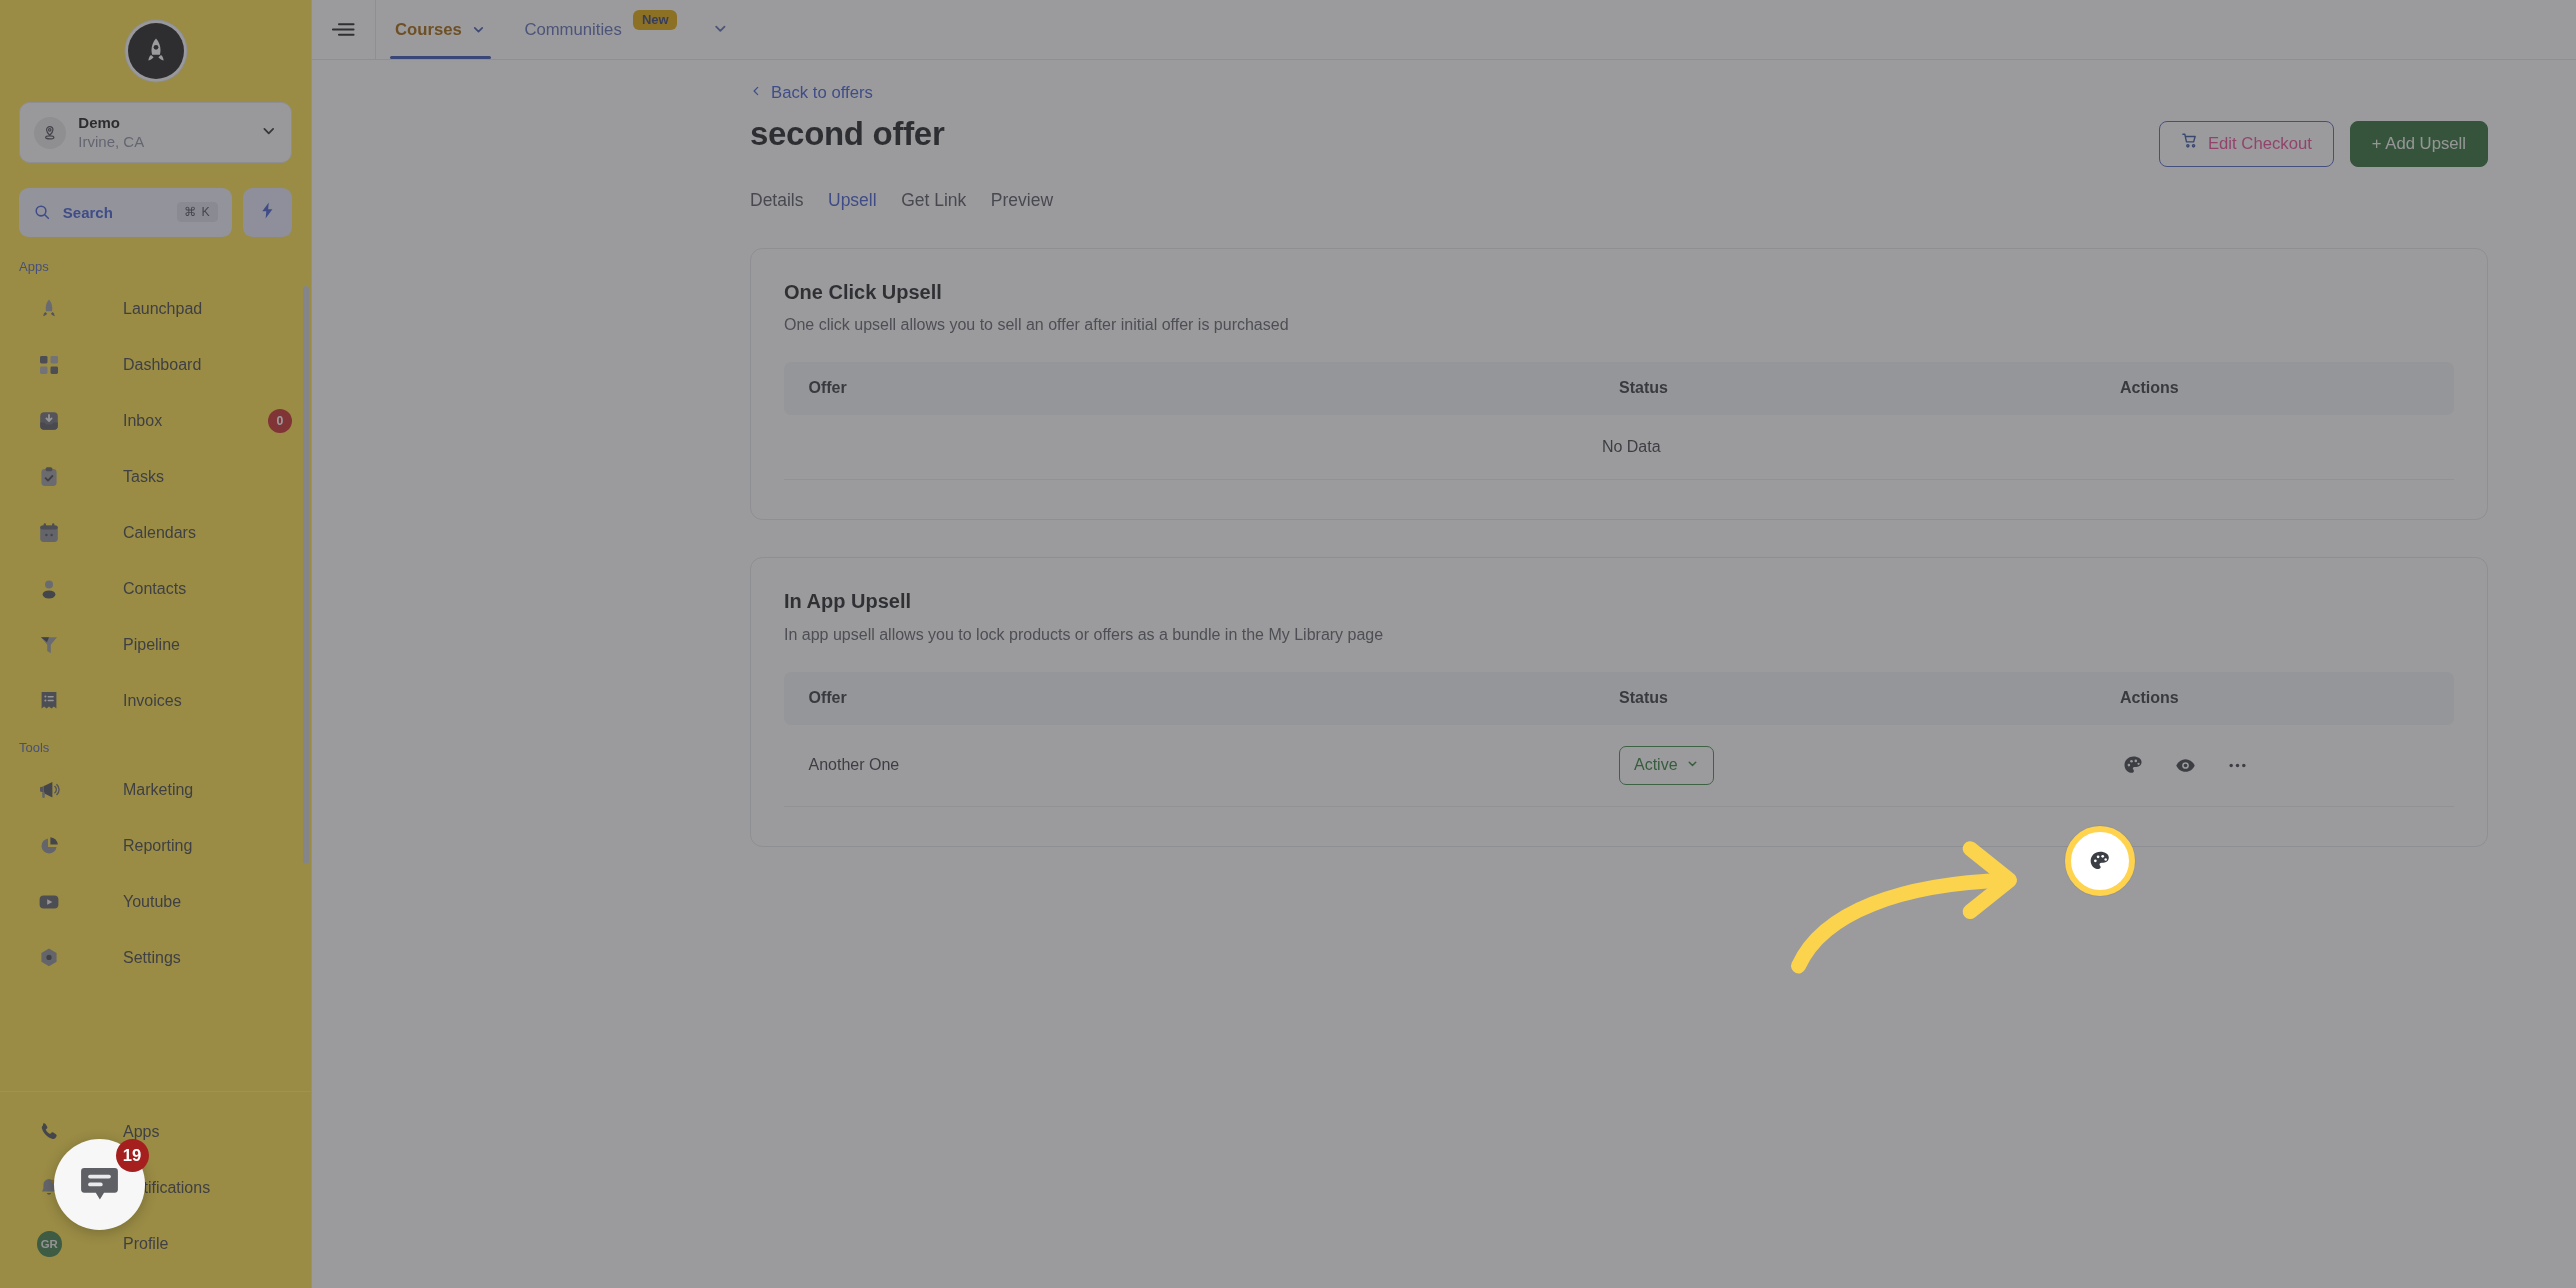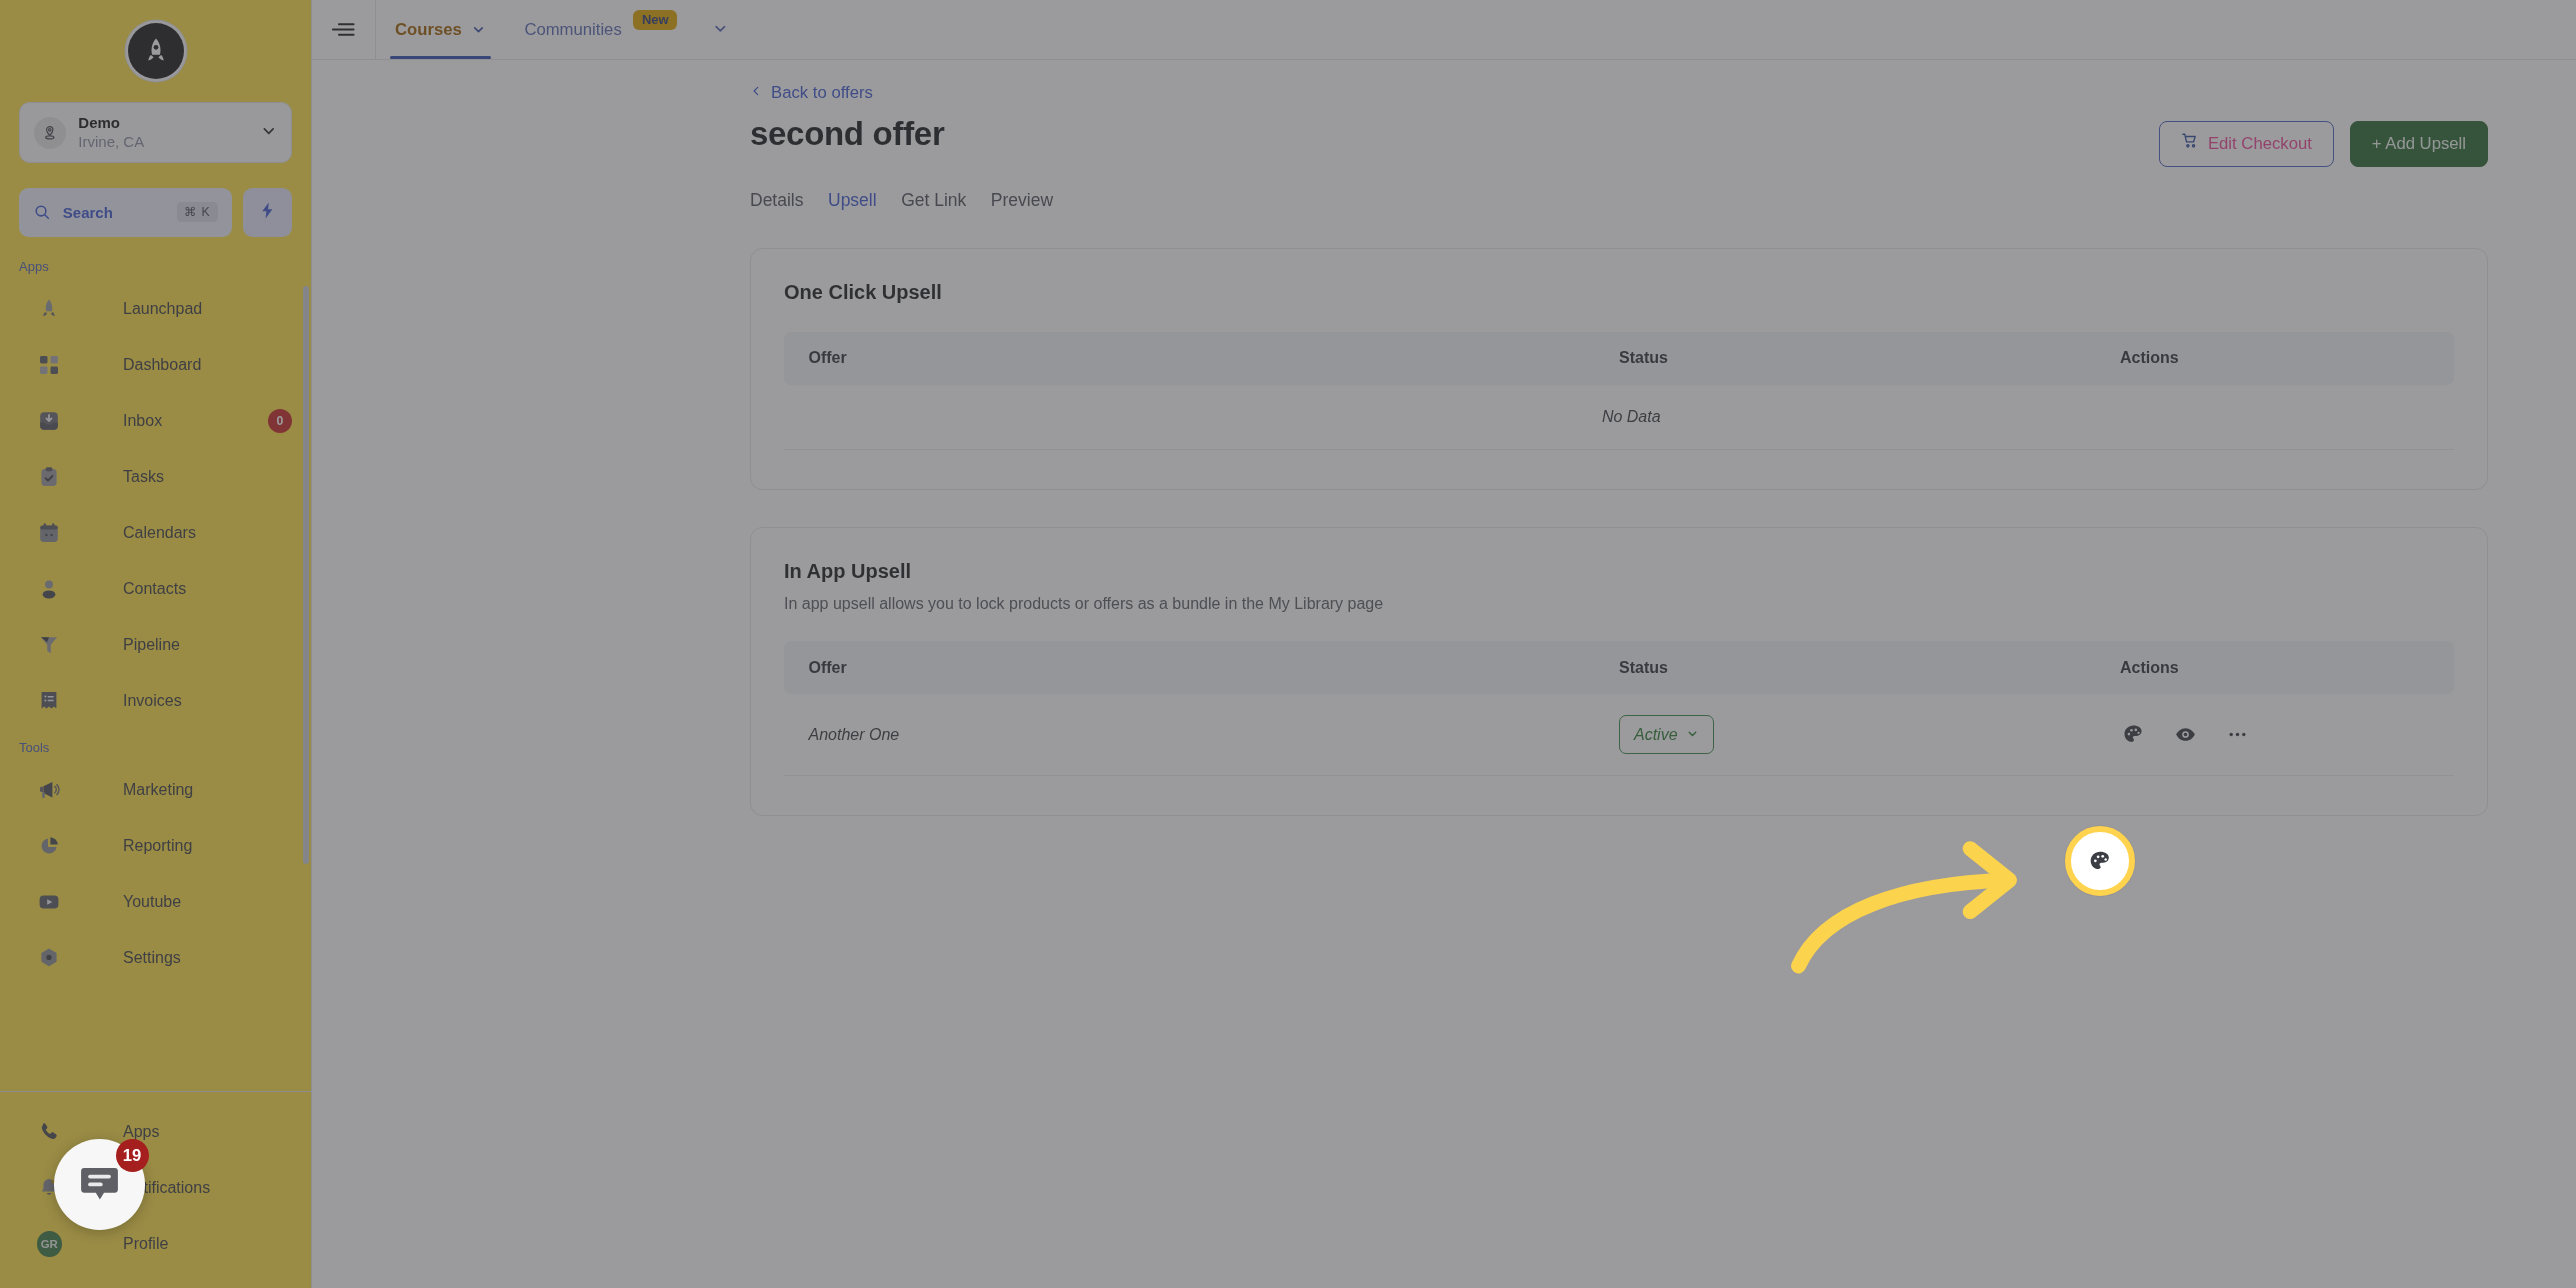--- a/index.html
+++ b/index.html
@@ -171,21 +171,20 @@
   table.upsell-table { width: 100%; border-collapse: collapse; margin-top: 28px; }
   table.upsell-table thead th {
     background: #f3f4f6; font-size: 16px; font-weight: 600; color: #33353c;
     text-align: left; padding: 16.7px 0; height: 53px;
   }
   table.upsell-table thead th:first-child { padding-left: 24.5px; border-radius: 7px 0 0 7px; }
   table.upsell-table thead th:last-child { border-radius: 0 7px 7px 0; }
   table.upsell-table tbody td {
     padding: 21px 0; border-bottom: 0.9px solid #ececef; font-size: 16px; color: #3b3d44;
     height: 65px;
-    font-style: italic;
   }
   table.upsell-table tbody td:first-child { padding-left: 24.5px; }
   .col-offer { width: 50%; }
   .col-status { width: 30%; }
   .col-actions { width: 20%; }
   .nodata-row td { text-align: center; color: #4a4c53; }
 
   .status-pill {
     display: inline-flex; align-items: center; gap: 8px;
     border: 0.9px solid #3b8a46; color: #2e7d36; background: transparent;
@@ -530,20 +529,21 @@
         <div class="tabs">
           <div class="tab">Details</div>
           <div class="tab active">Upsell</div>
           <div class="tab">Get Link</div>
           <div class="tab">Preview</div>
         </div>
 
         
         <div class="card">
           <div class="card-title">One Click Upsell</div>
+          <div class="card-sub">One click upsell allows you to sell an offer after initial offer is purchased</div>
           <table class="upsell-table">
             <thead>
               <tr>
                 <th class="col-offer">Offer</th>
                 <th class="col-status">Status</th>
                 <th class="col-actions">Actions</th>
               </tr>
             </thead>
             <tbody>
               <tr class="nodata-row">

